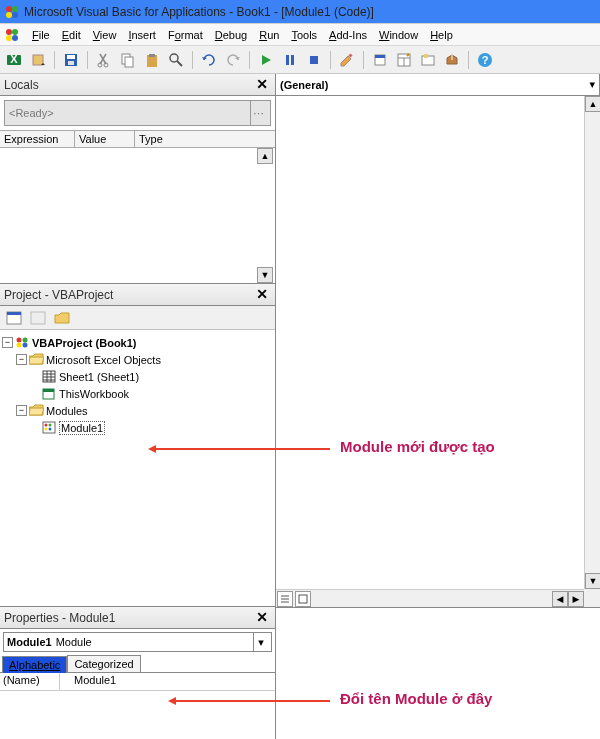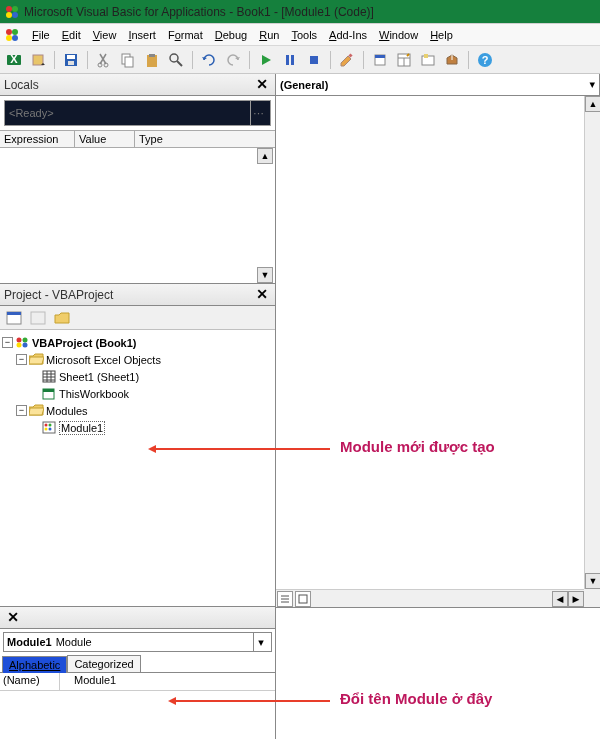--- a/index.html
+++ b/index.html
@@ -1,18 +1,18 @@
 <!DOCTYPE html>
 <html><head>
 <meta charset="utf-8">
 <style>
 * { box-sizing: border-box; font-family: "Segoe UI", Tahoma, sans-serif; font-size: 11px; }
 body { margin: 0; width: 600px; height: 739px; background: #f0f0f0; position: relative; overflow: hidden; }
 
-.title-bar { height: 24px; background: #15803d; display: flex; align-items: center; padding: 2px 4px; border-bottom: 1px solid #d0d0d0; }
+.title-bar { height: 24px; background: #3b82f6; display: flex; align-items: center; padding: 2px 4px; border-bottom: 1px solid #d0d0d0; }
 .title-bar .icon { width: 16px; height: 16px; margin-right: 4px; }
 .title-text { font-size: 12px; color: #222; }
 
 .menu-bar { height: 22px; background: #f8f8f8; display: flex; align-items: center; padding: 0 2px; border-bottom: 1px solid #d8d8d8; }
 .menu-bar .mdi-icon { width: 16px; height: 16px; margin: 0 6px 0 2px; }
 .menu-item { padding: 2px 6px; cursor: default; }
 .menu-item u { text-decoration: underline; }
 
 .toolbar { height: 28px; background: #f0f0f0; display: flex; align-items: center; padding: 2px 4px; gap: 4px; border-bottom: 1px solid #c8c8c8; }
 .tb-btn { width: 20px; height: 20px; display: flex; align-items: center; justify-content: center; cursor: pointer; }
@@ -20,21 +20,21 @@
 
 .main-area { display: flex; height: calc(739px - 24px - 22px - 28px); }
 .left-col { width: 276px; display: flex; flex-direction: column; border-right: 1px solid #888; }
 .right-col { flex: 1; display: flex; flex-direction: column; position: relative; }
 
 .panel-header { height: 22px; background: linear-gradient(#f4f4f4,#e4e4e4); border-bottom: 1px solid #888; display: flex; align-items: center; padding: 0 4px; gap: 8px; }
 .panel-title { flex: 1; font-size: 12px; color: #333; }
 .panel-close { width: 18px; height: 18px; font-weight: bold; text-align: center; line-height: 16px; cursor: pointer; font-size: 14px; }
 
 .locals-panel { height: 210px; display: flex; flex-direction: column; border-bottom: 1px solid #888; background: #fff; }
-.ready-row { height: 26px; border: 1px solid #999; margin: 4px; display: flex; align-items: center; padding: 0 4px; color: #777; background: #0f172a; }
+.ready-row { height: 26px; border: 1px solid #999; margin: 4px; display: flex; align-items: center; padding: 0 4px; color: #777; background: #e5e5e5; }
 .ready-row .dd { margin-left: auto; width: 16px; height: 100%; border-left: 1px solid #999; display:flex; align-items:center; justify-content:center;}
 .locals-grid-head { display: flex; border-top: 1px solid #aaa; border-bottom: 1px solid #aaa; background: #f4f4f4; }
 .locals-grid-head div { padding: 2px 4px; border-right: 1px solid #aaa; }
 .locals-grid-head .c1 { width: 75px; }
 .locals-grid-head .c2 { width: 60px; }
 .locals-grid-head .c3 { flex: 1; border-right:none; }
 .locals-body { flex:1; background:#fff; position:relative; }
 .locals-body .scroll-up, .locals-body .scroll-down { position:absolute; right:2px; width:16px; height:16px; background:#e8e8e8; border:1px solid #999; display:flex; align-items:center; justify-content:center; font-size:9px; }
 .locals-body .scroll-up { top:0; }
 .locals-body .scroll-down { bottom:0; }
@@ -354,20 +354,21 @@
                 <circle cx="8" cy="8" r="1.5" fill="#36c"></circle>
               </svg>
             </span>
           <span class="tree-label sel">Module1</span>
         </div>
       </div>
     </div>
 
     <div class="properties-panel">
       <div class="panel-header">
+        <span class="panel-title">Properties - Module1</span>
         <span class="panel-close">✕</span>
       </div>
       <div class="prop-combo">
         <b>Module1</b>
         <span style="margin-left:4px">Module</span>
         <span class="dd">▾</span>
       </div>
       <div class="prop-tabs">
         <div class="prop-tab active">Alphabetic</div>
         <div class="prop-tab">Categorized</div>

